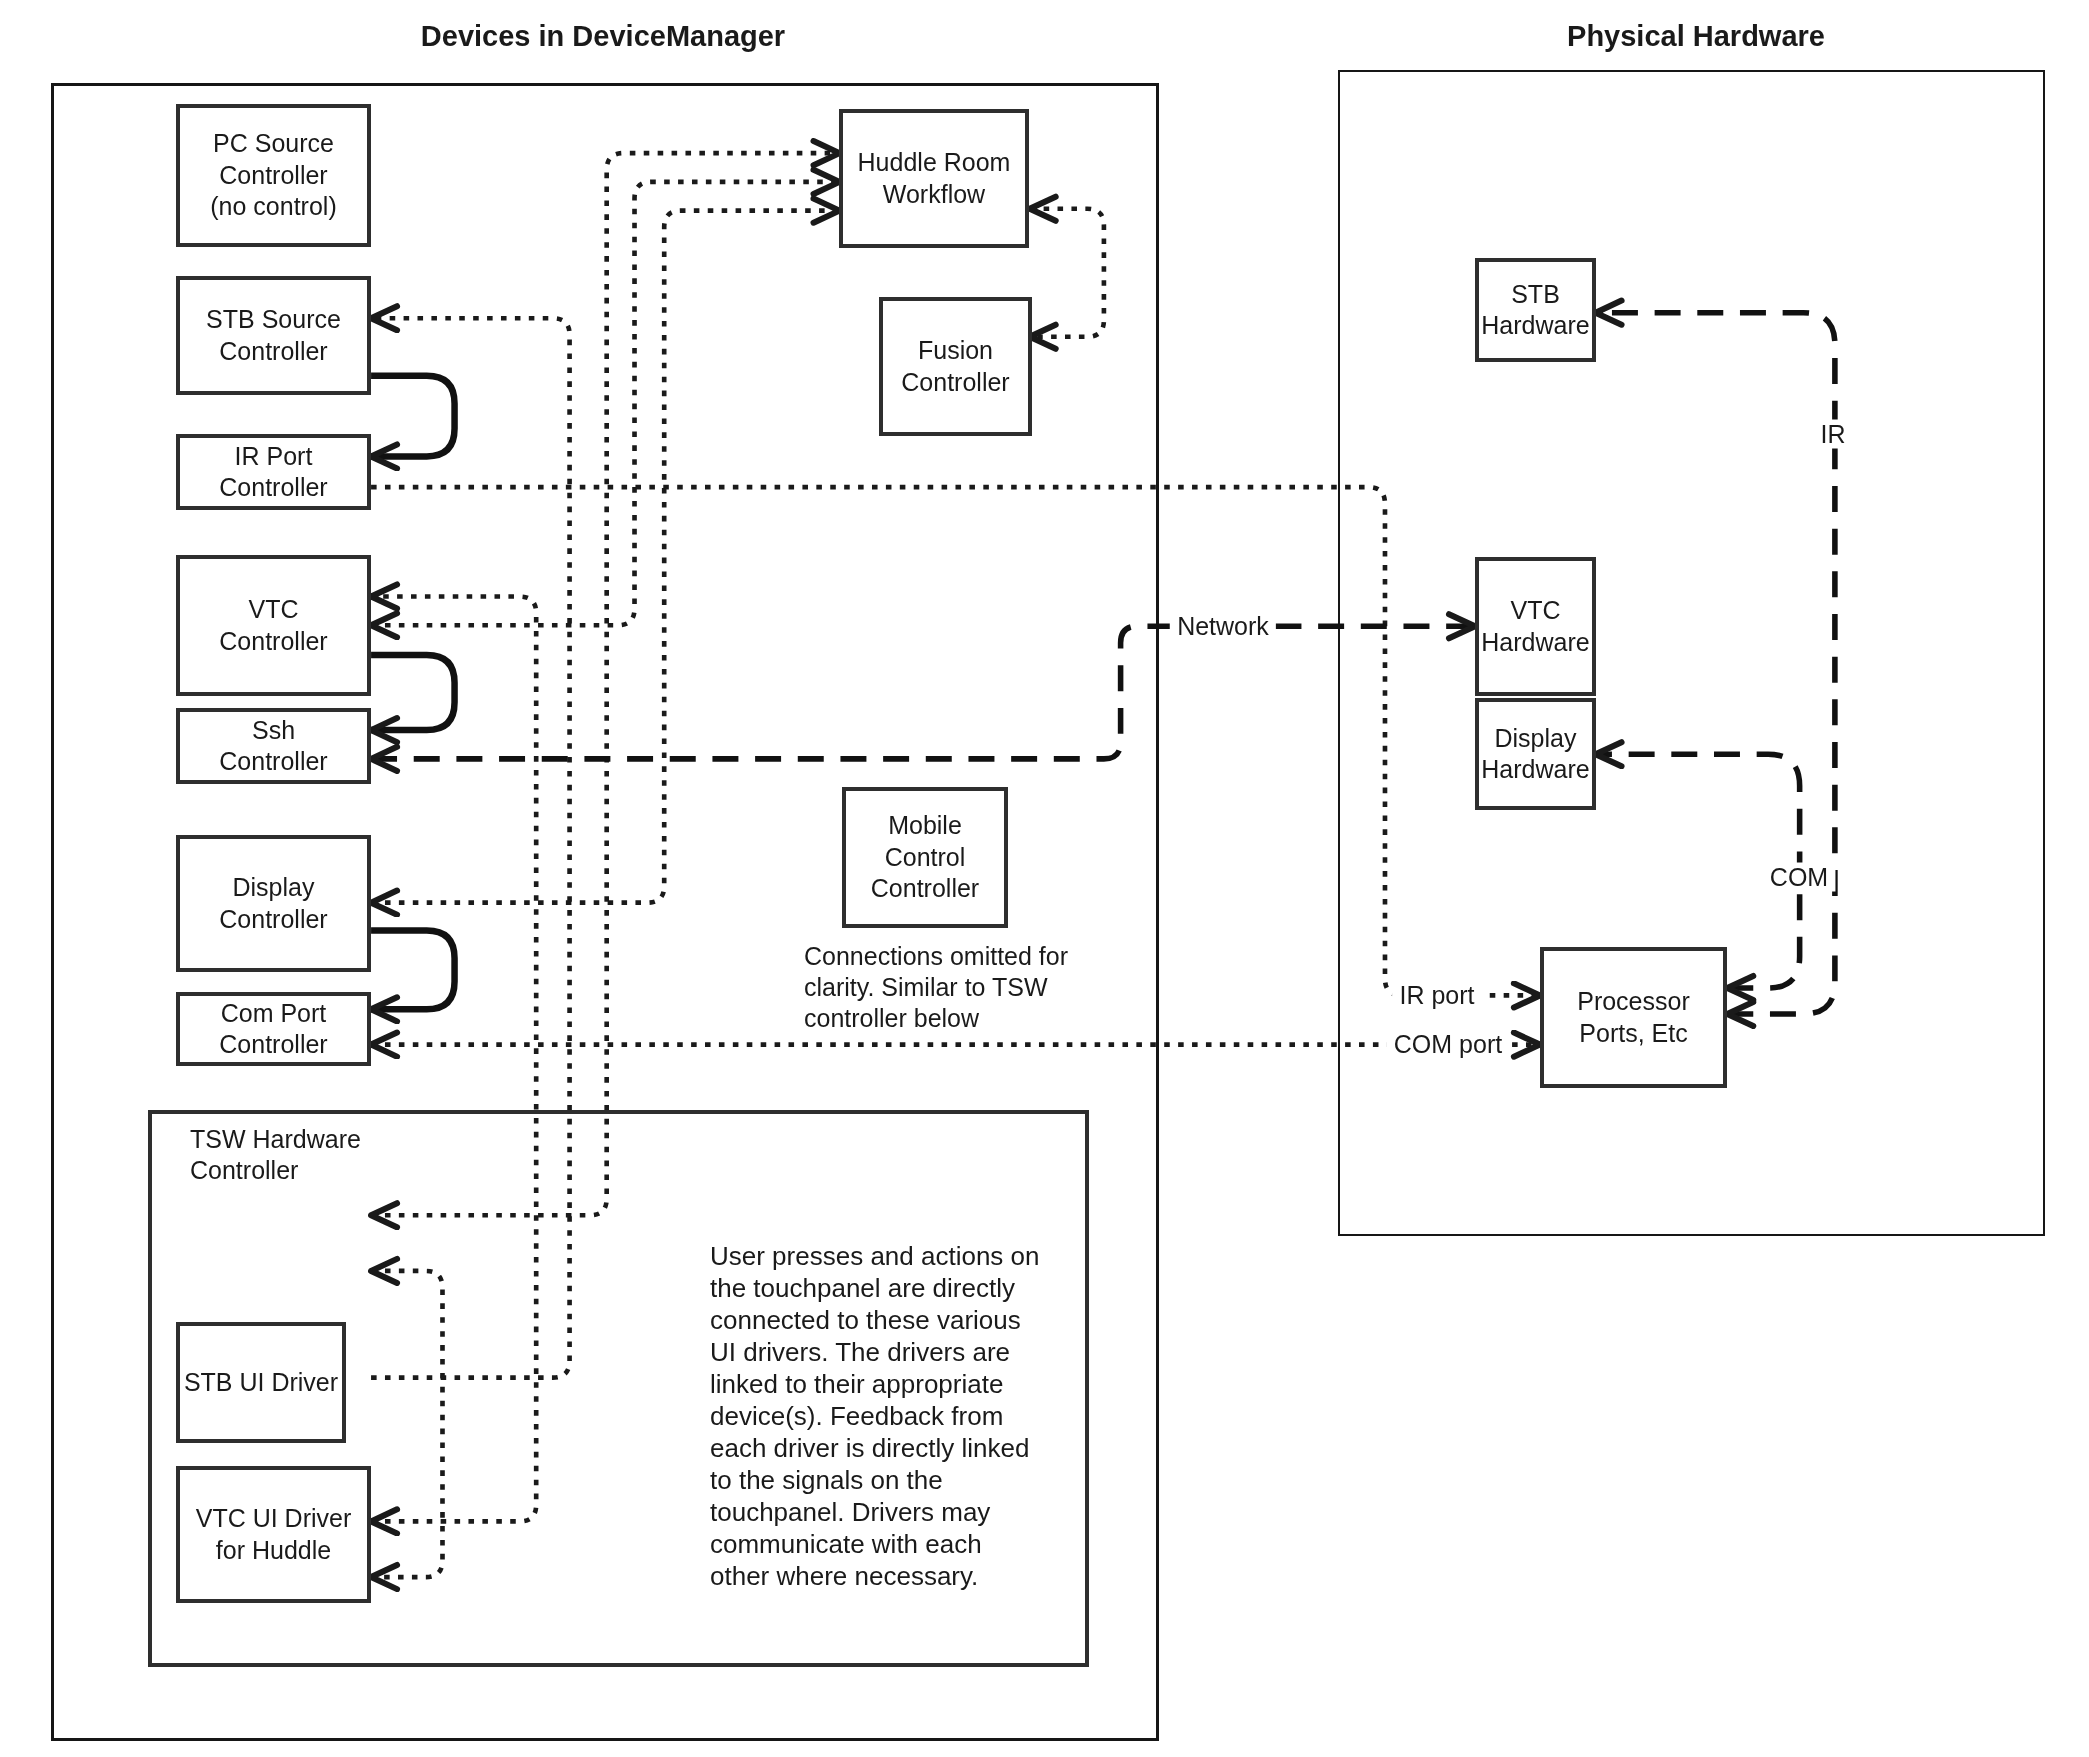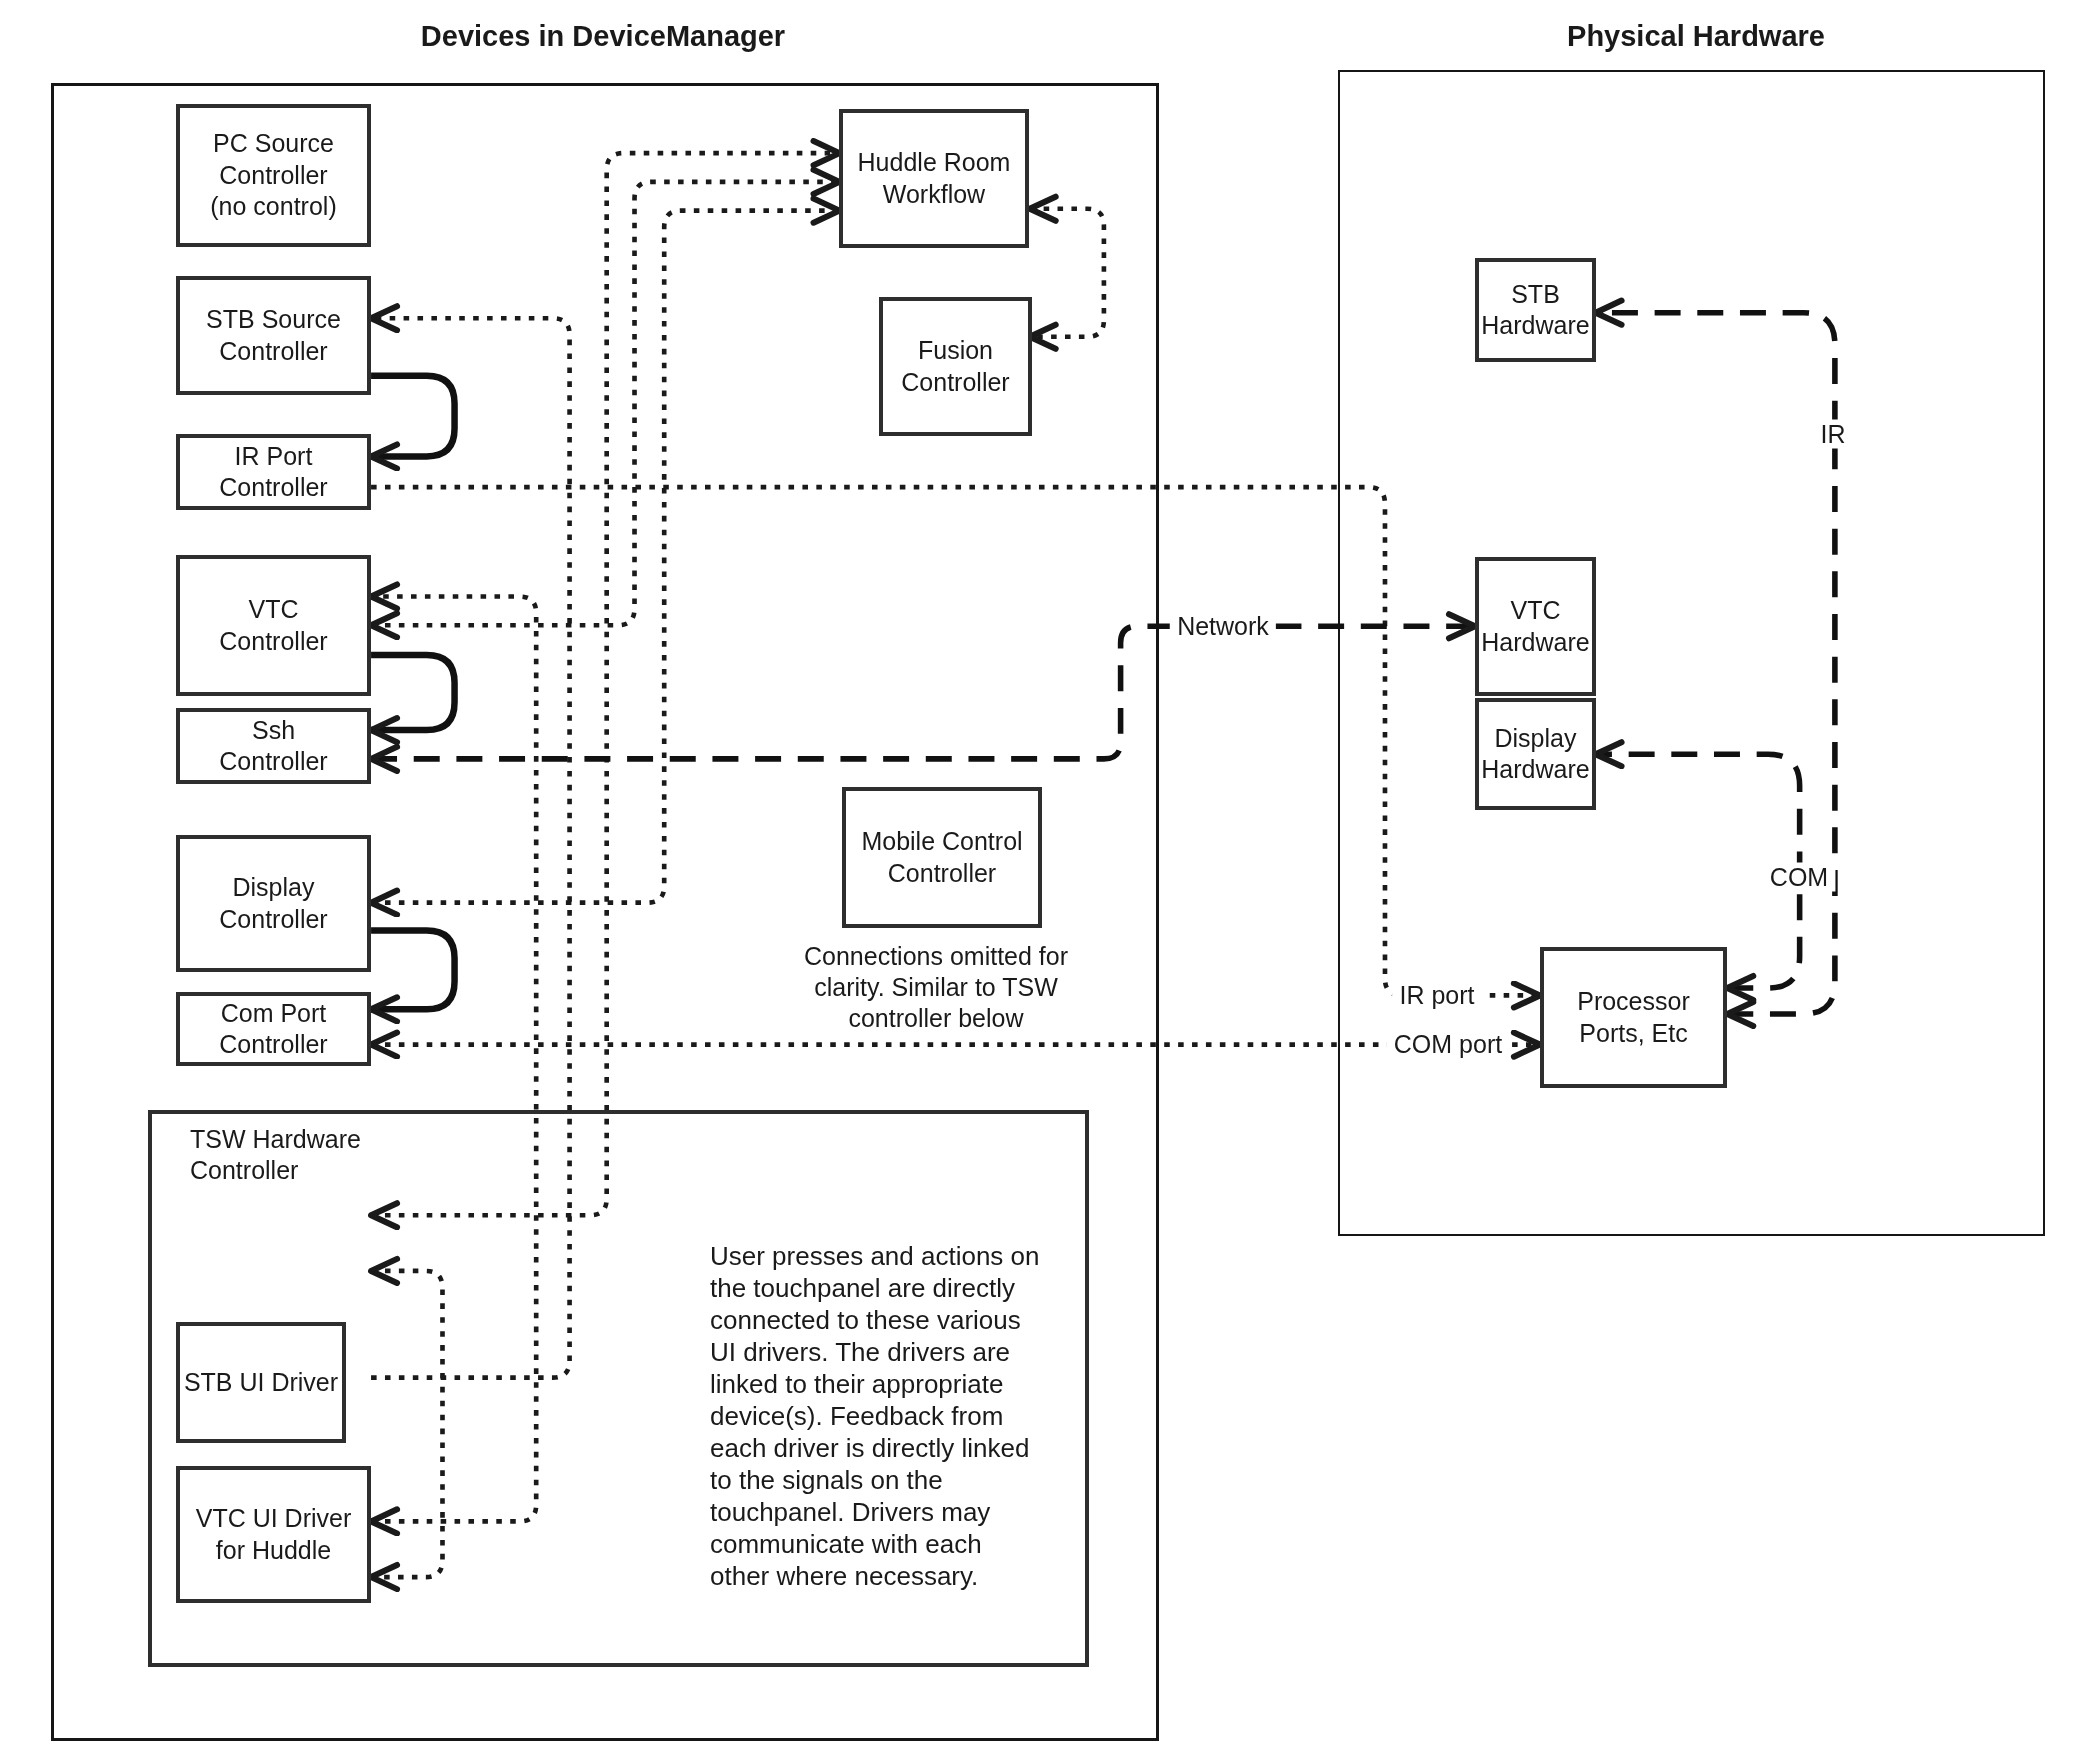--- a/index.html
+++ b/index.html
@@ -19,21 +19,21 @@
   }
   .title {
     position:absolute; transform:translateX(-50%); font-size:29px; font-weight:bold;
     white-space:nowrap; z-index:2;
   }
   .edge-label {
     position:absolute; transform:translate(-50%,-50%); background:#ffffff;
     padding:0 7.4px; font-size:25px; white-space:nowrap; z-index:3;
   }
   .note { position:absolute; font-size:26px; line-height:32px; z-index:2; }
-  .note.centered { transform:translateX(-50%); text-align:center; font-size:25px; line-height:31px; }
+  .note.centered { transform:translateX(-50%); text-align:left; font-size:25px; line-height:31px; }
   .group-label { position:absolute; font-size:25px; line-height:31px; text-align:left; z-index:3; }
   path.dot  { fill:none; stroke:#1a1a1a; stroke-width:5; stroke-dasharray:6 9; }
   path.dash { fill:none; stroke:#111111; stroke-width:6; stroke-dasharray:28 18; }
   path.hook { fill:none; stroke:#111111; stroke-width:7; }
 </style>
 </head>
 <body>
 
 <div id="stage">
 
@@ -122,21 +122,21 @@
         <div>Huddle Room</div>
         <div>Workflow</div>
       </div>
     </div>
   <div class="box" style="left:839px; top:297px;  width:153px; height:139px;margin-left:40px;">
       <div>
         <div>Fusion</div>
         <div>Controller</div>
       </div>
     </div>
-  <div class="box" style="left:842px; top:787px;  width:200px; height:141px;">
+  <div class="box" style="left:842px; top:787px;  width:166px; height:141px;">
       <div>
         <div>Mobile Control</div>
         <div>Controller</div>
       </div>
     </div>
 
   <div class="box" style="left:176px; top:1322px; width:170px; height:121px;">
       <div>
         <div>STB UI Driver</div>
       </div>

